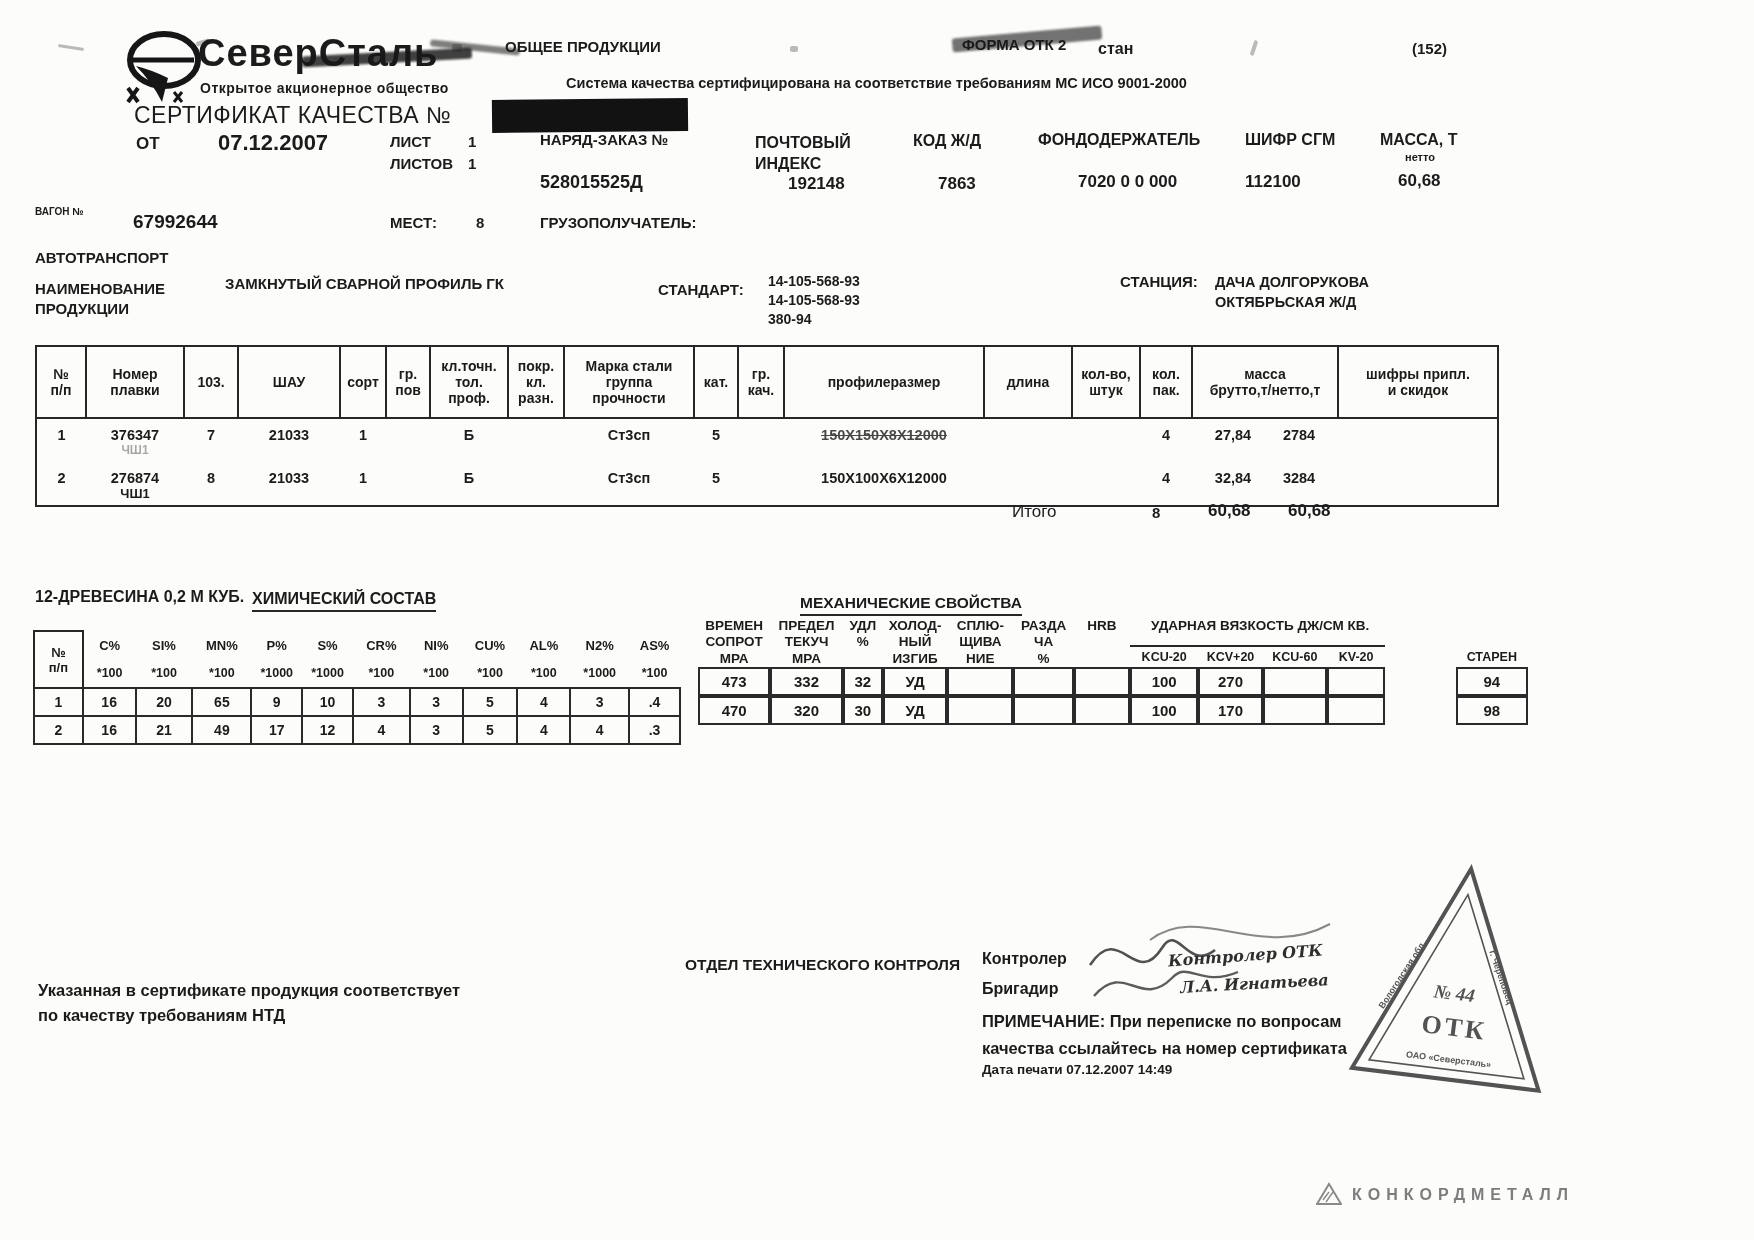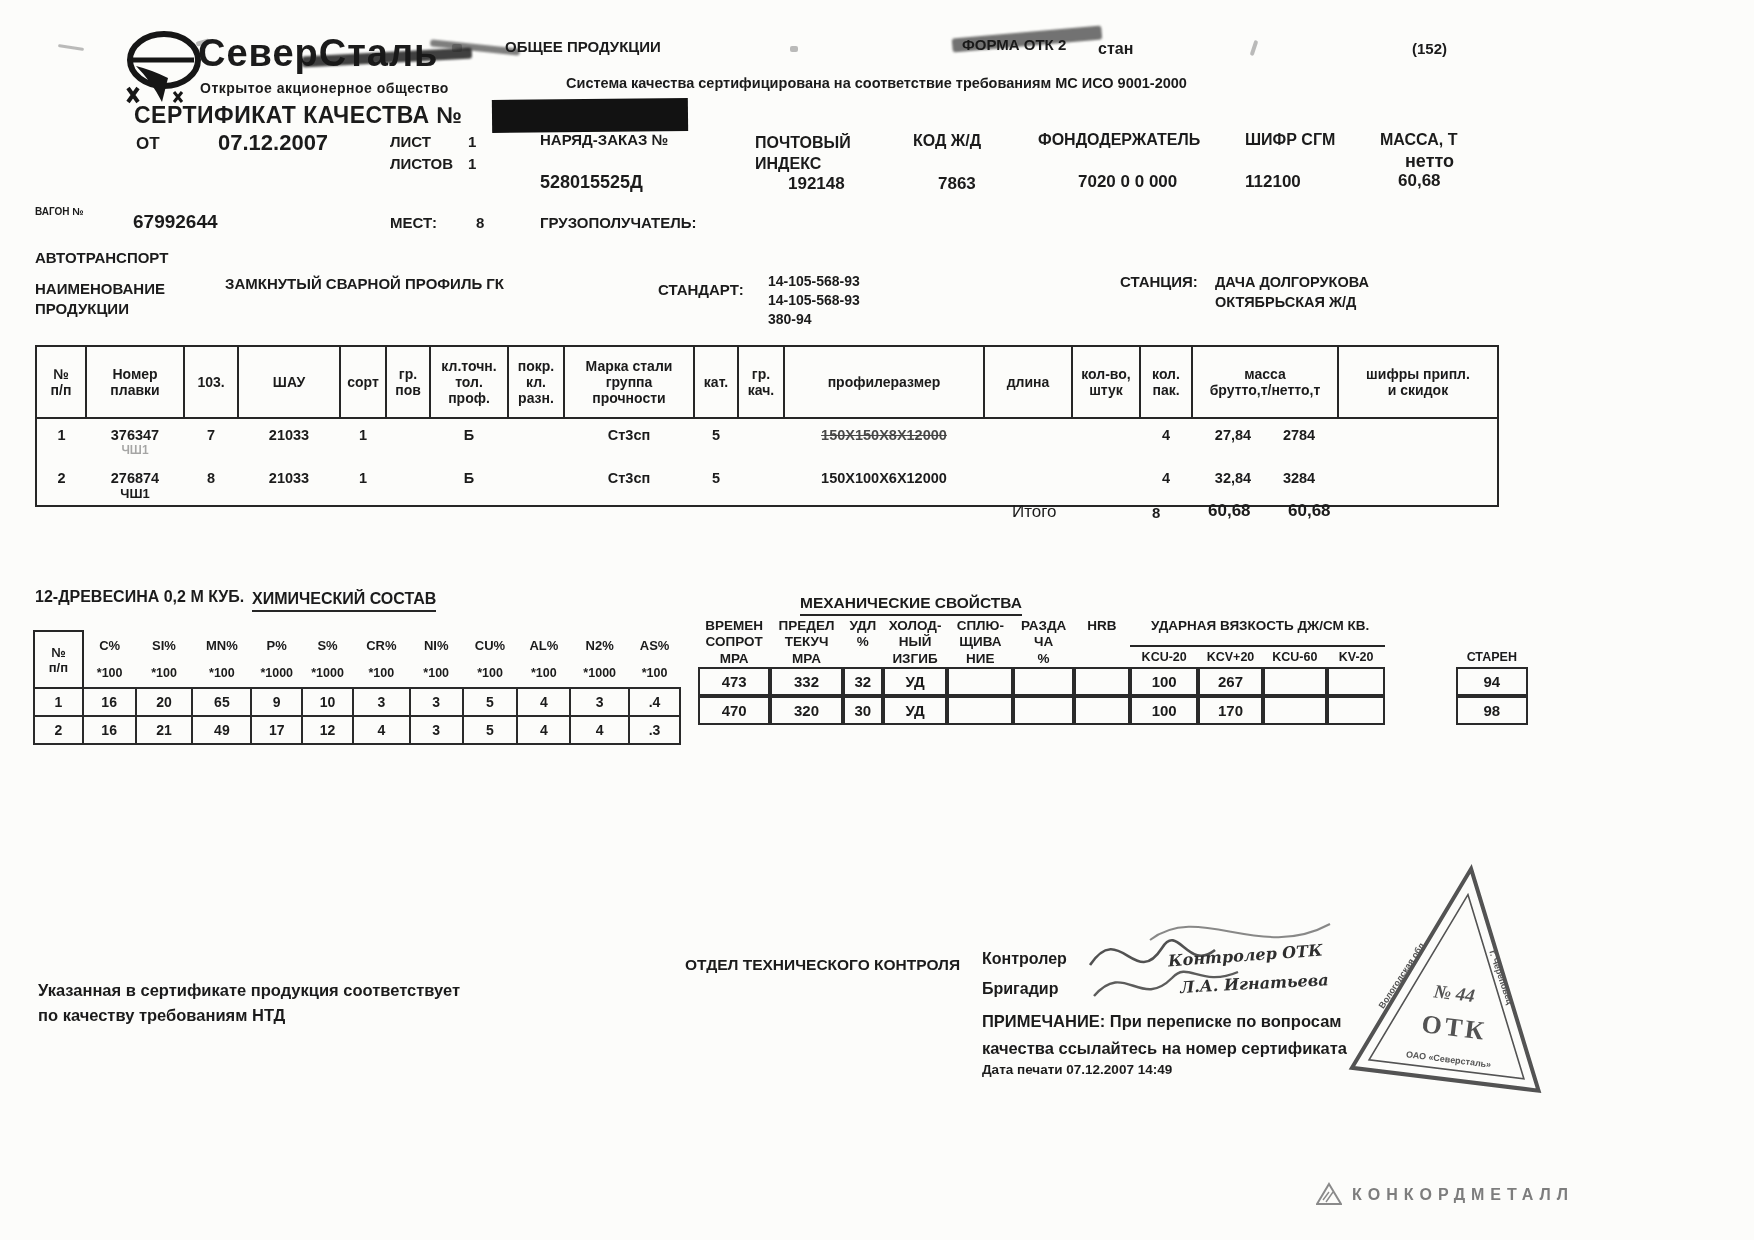--- a/index.html
+++ b/index.html
@@ -63,21 +63,21 @@
   <div class="abs smear" style="left:430px;top:44px;width:90px;height:7px;transform:rotate(6deg);opacity:.55"></div>
   <div class="abs" style="left:200px;top:80px;font-size:14px;letter-spacing:.5px">Открытое акционерное общество</div>
 
   <div class="abs" style="left:505px;top:38px;font-size:15px">ОБЩЕЕ ПРОДУКЦИИ</div>
   <div class="abs" style="left:962px;top:36px;font-size:15px">ФОРМА ОТК 2</div>
   <div class="abs smear" style="left:952px;top:32px;width:150px;height:14px;transform:rotate(-5deg);opacity:.6"></div>
   <div class="abs" style="left:1098px;top:40px;font-size:16px">стан</div>
   <div class="abs" style="left:1412px;top:40px;font-size:15px">(152)</div>
   <div class="abs" style="left:566px;top:75px;font-size:14.5px;font-weight:700">Система качества сертифицирована на соответствие требованиям МС ИСО 9001-2000</div>
 
-  <div class="abs" style="left:134px;top:102px;font-size:23px;font-weight:700;letter-spacing:.5px">СЕРТИФИКАТ КАЧЕСТВА №</div>
+  <div class="abs" style="left:134px;top:102px;font-size:23px;font-weight:400;letter-spacing:.5px">СЕРТИФИКАТ КАЧЕСТВА №</div>
   <div class="abs" style="left:492px;top:99px;width:196px;height:33px;background:#121212;transform:rotate(-.6deg)"></div>
 
   <div class="abs" style="left:136px;top:134px;font-size:17px">ОТ</div>
   <div class="abs" style="left:218px;top:130px;font-size:22px;font-weight:800">07.12.2007</div>
   <div class="abs" style="left:390px;top:133px;font-size:15px">ЛИСТ</div>
   <div class="abs" style="left:468px;top:133px;font-size:15px">1</div>
   <div class="abs" style="left:390px;top:155px;font-size:15px">ЛИСТОВ</div>
   <div class="abs" style="left:468px;top:155px;font-size:15px">1</div>
 
   <div class="abs" style="left:540px;top:131px;font-size:15px">НАРЯД-ЗАКАЗ №</div>
@@ -85,21 +85,21 @@
   <div class="abs pre" style="left:755px;top:132px;font-size:16px;line-height:21px">ПОЧТОВЫЙ
 ИНДЕКС</div>
   <div class="abs" style="left:788px;top:174px;font-size:17px">192148</div>
   <div class="abs" style="left:913px;top:132px;font-size:16px">КОД Ж/Д</div>
   <div class="abs" style="left:938px;top:174px;font-size:17px">7863</div>
   <div class="abs" style="left:1038px;top:131px;font-size:16px">ФОНДОДЕРЖАТЕЛЬ</div>
   <div class="abs" style="left:1078px;top:172px;font-size:17px">7020 0 0 000</div>
   <div class="abs" style="left:1245px;top:131px;font-size:16px">ШИФР СГМ</div>
   <div class="abs" style="left:1245px;top:172px;font-size:17px">112100</div>
   <div class="abs" style="left:1380px;top:131px;font-size:16px">МАССА, Т</div>
-  <div class="abs" style="left:1405px;top:151px;font-size:18px">нетто</div>
+  <div class="abs" style="left:1405px;top:151px;font-size:11px">нетто</div>
   <div class="abs" style="left:1398px;top:171px;font-size:17px">60,68</div>
 
   <div class="abs" style="left:35px;top:206px;font-size:10px">ВАГОН №</div>
   <div class="abs" style="left:133px;top:211px;font-size:19px;font-weight:800">67992644</div>
   <div class="abs" style="left:390px;top:214px;font-size:15px">МЕСТ:</div>
   <div class="abs" style="left:476px;top:214px;font-size:15px">8</div>
   <div class="abs" style="left:540px;top:214px;font-size:15px">ГРУЗОПОЛУЧАТЕЛЬ:</div>
   <div class="abs" style="left:35px;top:249px;font-size:15px">АВТОТРАНСПОРТ</div>
   <div class="abs pre" style="left:35px;top:279px;font-size:15px;line-height:20px">НАИМЕНОВАНИЕ
 ПРОДУКЦИИ</div>
@@ -346,21 +346,21 @@
     <tbody>
       <tr>
         <td>473</td>
           <td>332</td>
         <td>32</td>
           <td>УД</td>
         <td></td>
           <td></td>
         <td></td>
           <td>100</td>
-        <td>267</td>
+        <td>270</td>
           <td></td>
         <td></td>
         <td class="gap"></td>
         <td>94</td>
       </tr>
       <tr>
         <td>470</td>
           <td>320</td>
         <td>30</td>
           <td>УД</td>

